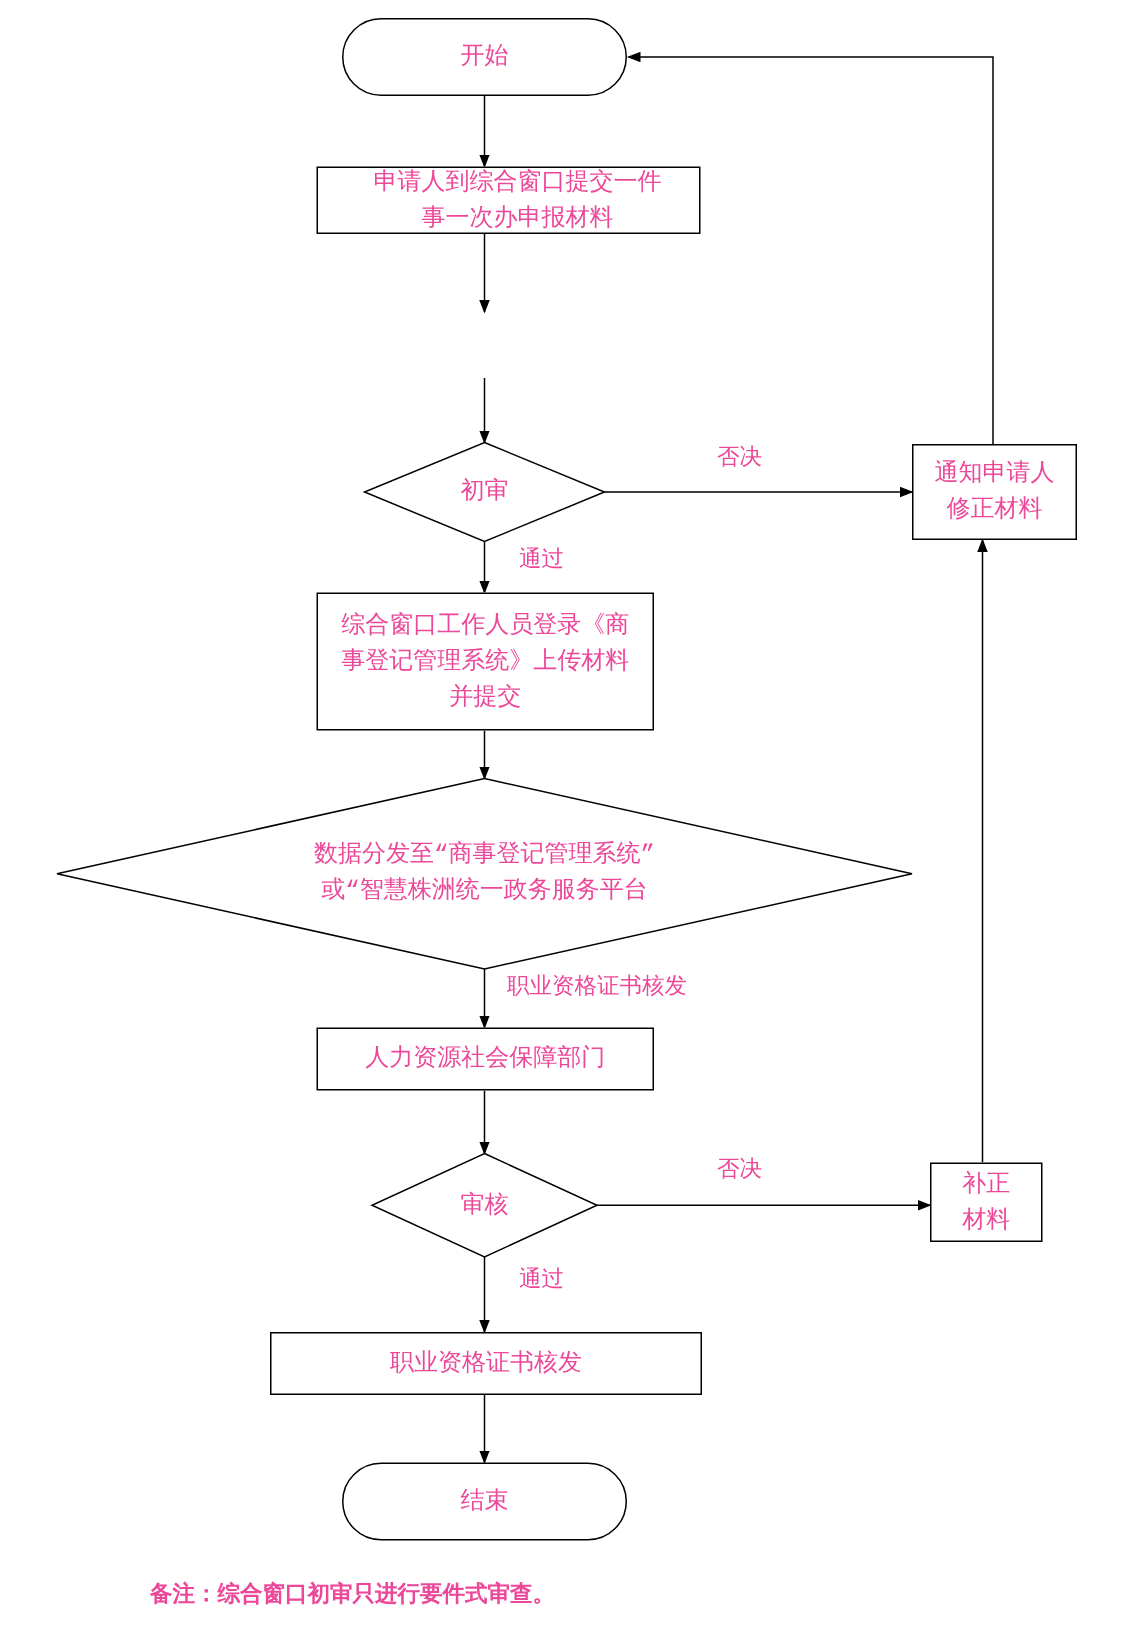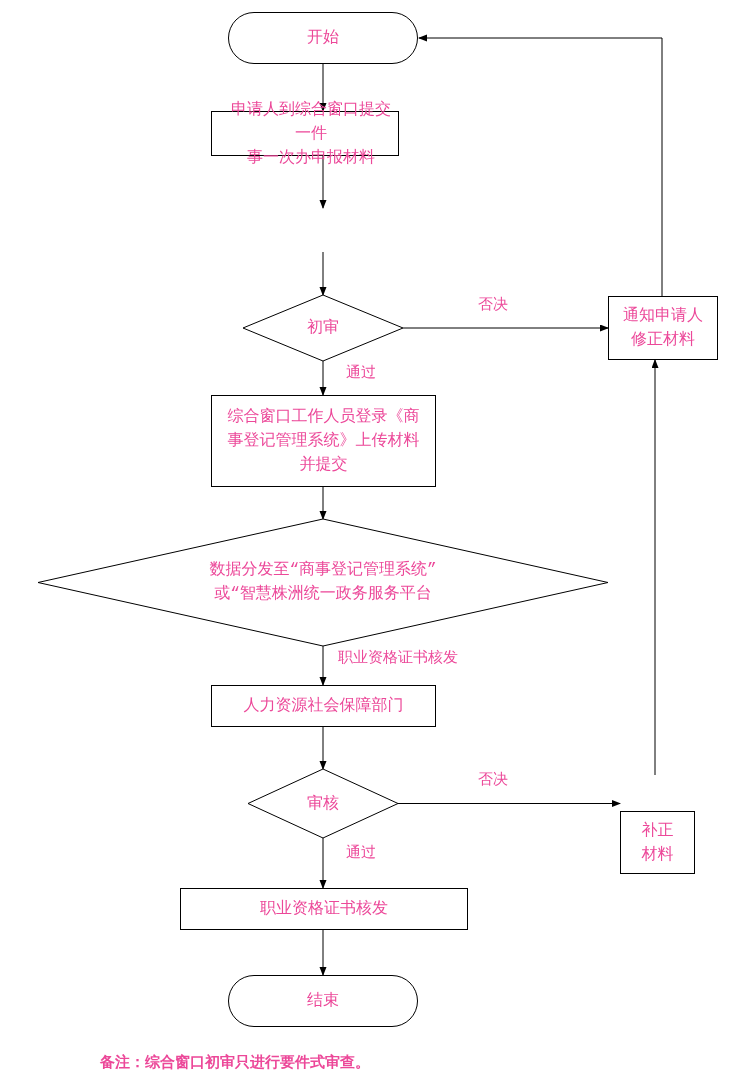--- a/index.html
+++ b/index.html
@@ -83,41 +83,41 @@
       <path class="edge" d="M323,838 V888" marker-end="url(#arrow)"></path>
       <path class="edge" d="M323,930 V975" marker-end="url(#arrow)"></path>
     </g>
     <polygon points="323,295 403,328 323,361 243,328"></polygon>
     <polygon points="323,519 608,582.5 323,646 38,582.5"></polygon>
     <polygon points="323,769 398,803.5 323,838 248,803.5"></polygon>
   </svg>
 
   <div class="node terminal" style="left:228px; top:12px; width:190px; height:52px;">开始</div>
 
-  <div class="node box" style="left:211px; top:111px; width:188px; height:45px;padding-left:12px;">申请人到综合窗口提交一件
+  <div class="node box" style="left:211px; top:111px; width:256px; height:45px;padding-left:12px;">申请人到综合窗口提交一件
 事一次办申报材料</div>
 
 
   <div class="node diamond-label" style="left:243px; top:295px; width:160px; height:66px;">初审</div>
 
   <div class="node box" style="left:608px; top:296px; width:110px; height:64px;">通知申请人
 修正材料</div>
 
   <div class="node diamond-label" style="left:108px; top:550px; width:430px; height:64px;">数据分发至“商事登记管理系统”
 或“智慧株洲统一政务服务平台</div>
 
   <div class="node box" style="left:211px; top:395px; width:225px; height:92px;">综合窗口工作人员登录《商
 事登记管理系统》上传材料
 并提交</div>
 
   <div class="node box" style="left:211px; top:685px; width:225px; height:42px;">人力资源社会保障部门</div>
 
   <div class="node diamond-label" style="left:248px; top:769px; width:150px; height:69px;">审核</div>
 
-  <div class="node box" style="left:620px; top:775px; width:75px; height:63px;margin-top:36px;">补正
+  <div class="node box" style="left:620px; top:775px; width:75px; height:53px;">补正
 材料</div>
 
   <div class="node box" style="left:180px; top:888px; width:288px; height:42px;">职业资格证书核发</div>
 
   <div class="node terminal" style="left:228px; top:975px; width:190px; height:52px;">结束</div>
 
   <span class="edge-label" style="left:478px; top:297px;">否决</span>
 
   <span class="edge-label" style="left:346px; top:365px;">通过</span>
 

